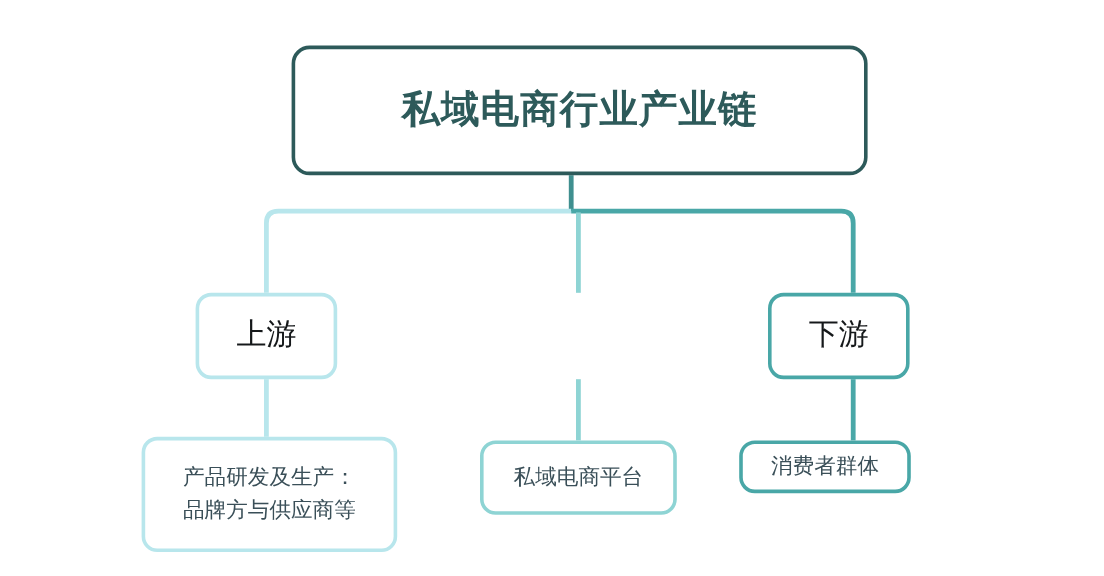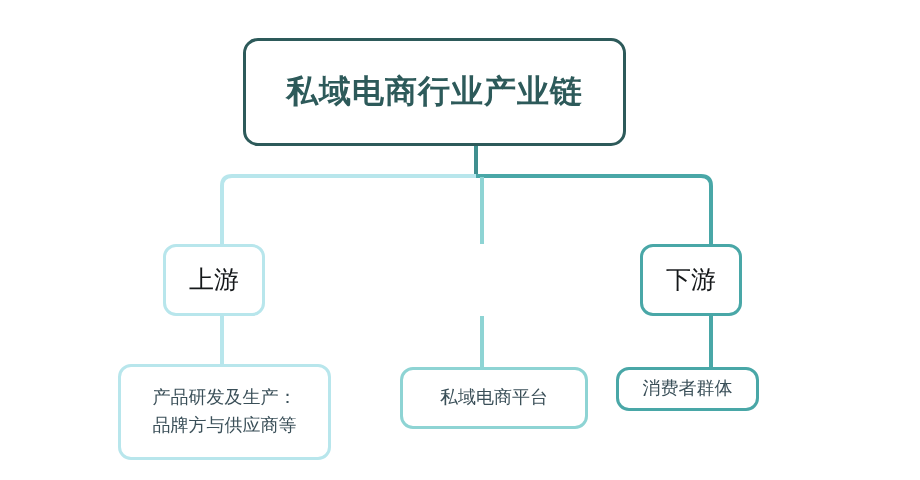--- a/index.html
+++ b/index.html
@@ -33,35 +33,35 @@
     display: flex;
     align-items: center;
     justify-content: center;
     text-align: center;
     z-index: 2;
   }
   
   .node-root {
     left: 243px;
     top: 38px;
-    width: 383px;
+    width: 480px;
     height: 108px;
     border: 3px solid #2d5a5a;
     border-radius: 15px;
   }
   .node-root .node-label {
     font-size: 32px;
     font-weight: bold;
     color: #2d5a5a;
     letter-spacing: 1px;
     line-height: 1.1;
   }
   
   .node-tier {
-    width: 102px;
+    width: 118px;
     height: 72px;
     top: 244px;
     border-width: 3px;
     border-style: solid;
     border-radius: 13px;
   }
   .node-tier .node-label {
     font-size: 25px;
     color: #15181a;
     line-height: 1.1;
@@ -88,21 +88,21 @@
     height: 96px;
     border-color: #b8e6ec;
   }
   .leaf-up .node-label {
     text-align: right;
     padding: 0 14px;
   }
   .leaf-mid {
     left: 400px;
     top: 367px;
-    width: 188px;
+    width: 164px;
     height: 62px;
     border-color: #8ed4d4;
     align-items: center;
   }
   .leaf-down {
     left: 616px;
     top: 367px;
     width: 143px;
     height: 44px;
     border-color: #49a7a7;

